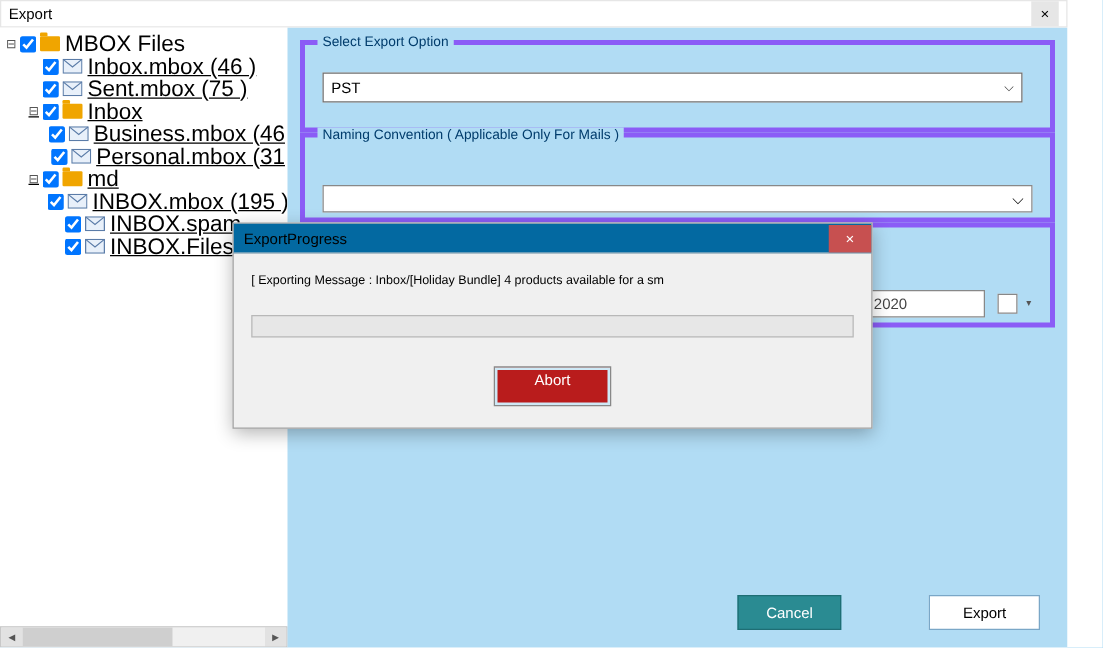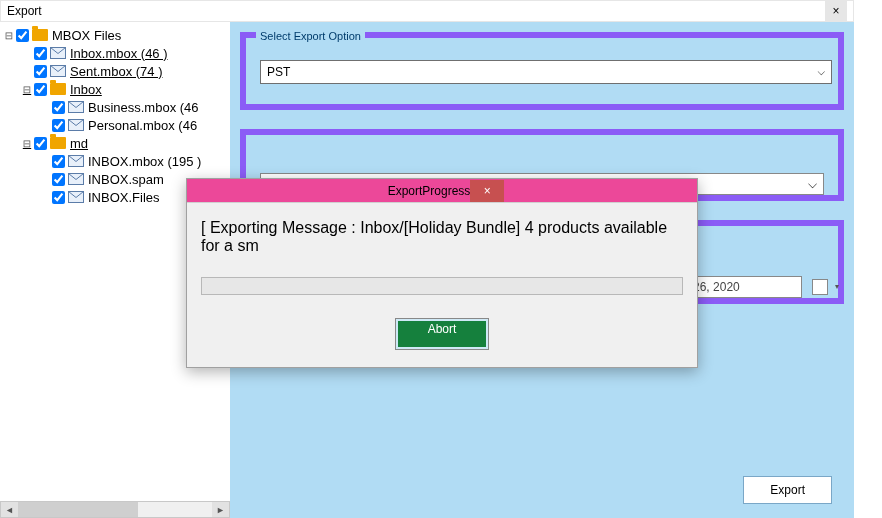--- a/index.html
+++ b/index.html
@@ -10,54 +10,54 @@
   .tb-close { width: 22px; height: 20px; background: #e6e6e6; color: #fff; display:flex;align-items:center;justify-content:center; font-size:12px;}
   .body { flex:1; display:flex; overflow:hidden; }
   .left-pane { width: 230px; background:#fff; position:relative; display:flex; flex-direction:column; }
   .tree { flex:1; overflow:hidden; padding:4px 2px; color:#000; }
   .node { display:flex; align-items:center; height:18px; white-space:nowrap; }
   .node .twist { width:14px; text-align:center; font-size:10px; color:#555; cursor:pointer;}
   .node input[type=checkbox] { margin:0 2px 0 0; width:13px; height:13px; }
   .folder-icon { width:16px; height:12px; background:#f0a500; border-radius:1px; margin:0 4px 0 1px; position:relative; }
   .folder-icon:before { content:""; position:absolute; top:-3px; left:0; width:6px; height:3px; background:#f0a500; border-radius:1px 1px 0 0; }
   .mail-icon { display:inline-flex; margin:0 4px 0 1px; }
-  .lbl { font-size:13px; }
+  .lbl { font-size:18px; }
   .indent-0 { padding-left:0; }
   .indent-1 { padding-left:18px;text-decoration:underline; }
-  .indent-2 { padding-left:36px; }
+  .indent-2 { padding-left:36px;text-decoration:underline; }
   .hscroll { height:17px; border:1px solid #c8c8c8; background:#f0f0f0; display:flex; align-items:center; }
   .hscroll .btn { width:17px; height:15px; background:#e2e2e2; display:flex;align-items:center;justify-content:center; color:#555; font-size:9px;}
   .hscroll .track { flex:1; height:15px; background:#f0f0f0; position:relative;}
   .hscroll .thumb { position:absolute; left:0; top:0; height:15px; width:120px; background:#cfcfcf; }
   .right-pane { flex:1; background:#b1dcf4; position:relative; padding:10px 10px 10px 10px; }
-  .group { border:6px solid #8b5cf6; margin-bottom:19px; position:relative; padding:22px 6px 14px 14px; }
+  .group { border:4px solid #8b5cf6; margin-bottom:0; position:relative; padding:22px 22px 14px 14px; }
   .group-title { position:absolute; top:-8px; left:10px; background:#b1dcf4; padding:0 4px; font-size:11px; color:#003c6c; }
   .select-box { width:100%; height:24px; border:1px solid #6f6f6f; background:#fff; display:flex; align-items:center; padding:0 6px; justify-content:space-between;}
   .select-box .arrow { font-size:10px; color:#333; }
   .date-row { display:flex; align-items:center; gap:6px; justify-content:flex-end; padding-right:4px;}
   .date-box { width:160px; height:22px; border:1px solid #888; background:#fff; display:flex; align-items:center; padding:0 6px; justify-content:space-between; color:#444;}
   .date-cal { width:16px;height:16px;border:1px solid #888;background:#fff;display:inline-block;margin-left:4px; position:relative;}
   .date-cal:after { content:"▾"; font-size:8px; color:#555; position:absolute; right:-12px; top:2px;}
   .dest-row { display:flex; align-items:center; gap:10px; }
   .dest-label { font-size:12px; color:#003c6c; }
   .dest-input { flex:1; height:24px; border:1px solid #6f6f6f; background:#fff; padding:0 6px; display:flex; align-items:center; }
   .btn-teal { background:#2a8b92; color:#fff; border:1px solid #1e6e74; height:28px; padding:0 22px; display:inline-flex; align-items:center; justify-content:center; cursor:pointer; font-size:13px;}
   .btn-white { background:#fff; color:#000; border:1px solid #7aa7c7; height:28px; padding:0 26px; display:inline-flex; align-items:center; justify-content:center; cursor:pointer; font-size:13px;}
   .bottom-buttons { position:absolute; right:22px; bottom:14px; display:flex; gap:70px; align-items:center;}
   .hidden-select { position:absolute; left:14px; right:14px; top:38px; height:22px; border:1px solid #888; background:#fff; display:flex; justify-content:flex-end; align-items:center; padding:0 6px;}
   
   .modal { position:absolute; left:186px; top:178px; width:512px; background:#f0f0f0; border:1px solid #a0a0a0; box-shadow:0 4px 14px rgba(0,0,0,0.3); }
-  .modal-titlebar { height:24px; background:#ec4899; display:flex; align-items:center; justify-content:center; padding-left:8px; border-bottom:1px solid #d0d0d0;}
+  .modal-titlebar { height:24px; background:#0369a1; display:flex; align-items:center; justify-content:space-between; padding-left:8px; border-bottom:1px solid #d0d0d0;}
   .modal-title { font-size:12px; color:#000;}
   .modal-close { width:34px; height:22px; background:#c75050; color:#fff; display:flex;align-items:center;justify-content:center; cursor:pointer; font-size:12px;}
   .modal-body { padding:16px 14px 18px 14px; }
-  .modal-msg { font-size:16px; color:#000; margin-bottom:22px; }
+  .modal-msg { font-size:10px; color:#000; margin-bottom:22px; }
   .progress { height:18px; border:1px solid #b8b8b8; background:#e7e7e7; margin:0 0 24px 0; }
   .modal-actions { display:flex; justify-content:center; }
-  .btn-abort { background:#15803d; color:#fff; border:2px solid #cfe9f6; outline:1px solid #888; height:30px; padding:0 30px; cursor:pointer; font-size:13px;}
+  .btn-abort { background:#b91c1c; color:#fff; border:2px solid #cfe9f6; outline:1px solid #888; height:30px; padding:0 30px; cursor:pointer; font-size:13px;}
   svg.mail { width:16px; height:12px; }
 </style>
 </head>
 <body>
 
 <div class="window">
   <div class="titlebar">
     <span>Export</span>
     <div class="tb-close">
         <span>×</span>
@@ -86,21 +86,21 @@
             </div>
             <div class="node indent-1">
               <span class="twist"></span>
               <input type="checkbox" checked="" style="">
               <span class="mail-icon">
                 <svg class="mail" viewBox="0 0 16 12">
                   <rect x="0.5" y="0.5" width="15" height="11" fill="#e8f0fa" stroke="#5b7ca8"></rect>
                   <path d="M0.5 0.5 L8 6.5 L15.5 0.5" fill="none" stroke="#5b7ca8"></path>
                 </svg>
               </span>
-              <span class="lbl">Sent.mbox (74 )</span>
+              <span class="lbl">Sent.mbox (75 )</span>
             </div>
             <div class="node indent-1">
               <span class="twist">⊟</span>
               <input type="checkbox" checked="" style="">
               <span class="folder-icon"></span>
               <span class="lbl">Inbox</span>
             </div>
             <div class="node indent-2">
               <span class="twist"></span>
               <input type="checkbox" checked="" style="">
@@ -114,21 +114,21 @@
             </div>
             <div class="node indent-2">
               <span class="twist"></span>
               <input type="checkbox" checked="" style="">
               <span class="mail-icon">
                 <svg class="mail" viewBox="0 0 16 12">
                   <rect x="0.5" y="0.5" width="15" height="11" fill="#e8f0fa" stroke="#5b7ca8"></rect>
                   <path d="M0.5 0.5 L8 6.5 L15.5 0.5" fill="none" stroke="#5b7ca8"></path>
                 </svg>
               </span>
-              <span class="lbl">Personal.mbox (46</span>
+              <span class="lbl">Personal.mbox (31</span>
             </div>
             <div class="node indent-1">
               <span class="twist">⊟</span>
               <input type="checkbox" checked="" style="">
               <span class="folder-icon"></span>
               <span class="lbl">md</span>
             </div>
             <div class="node indent-2">
               <span class="twist"></span>
               <input type="checkbox" checked="" style="">
@@ -177,36 +177,40 @@
 
       <div class="group" style="padding-bottom:20px;">
         <span class="group-title">Select Export Option</span>
         <div class="select-box">
           <span>PST</span>
           <span class="arrow">⌵</span>
         </div>
       </div>
 
       <div class="group" style="height:72px;">
+        <span class="group-title">Naming Convention ( Applicable Only For Mails )</span>
         <div class="hidden-select">
           <span class="arrow">⌵</span>
         </div>
       </div>
 
       <div class="group" style="height:84px; padding-top:50px;">
         <div class="date-row">
           <div class="date-box">
             <span>ebruary  26, 2020</span>
           </div>
           <span class="date-cal"></span>
         </div>
       </div>
 
 
       <div class="bottom-buttons">
+        <div class="btn-teal">
+            <span>Cancel</span>
+          </div>
         <div class="btn-white">
             <span>Export</span>
           </div>
       </div>
 
     </div>
   </div>
 
   <div class="modal">
     <div class="modal-titlebar">

